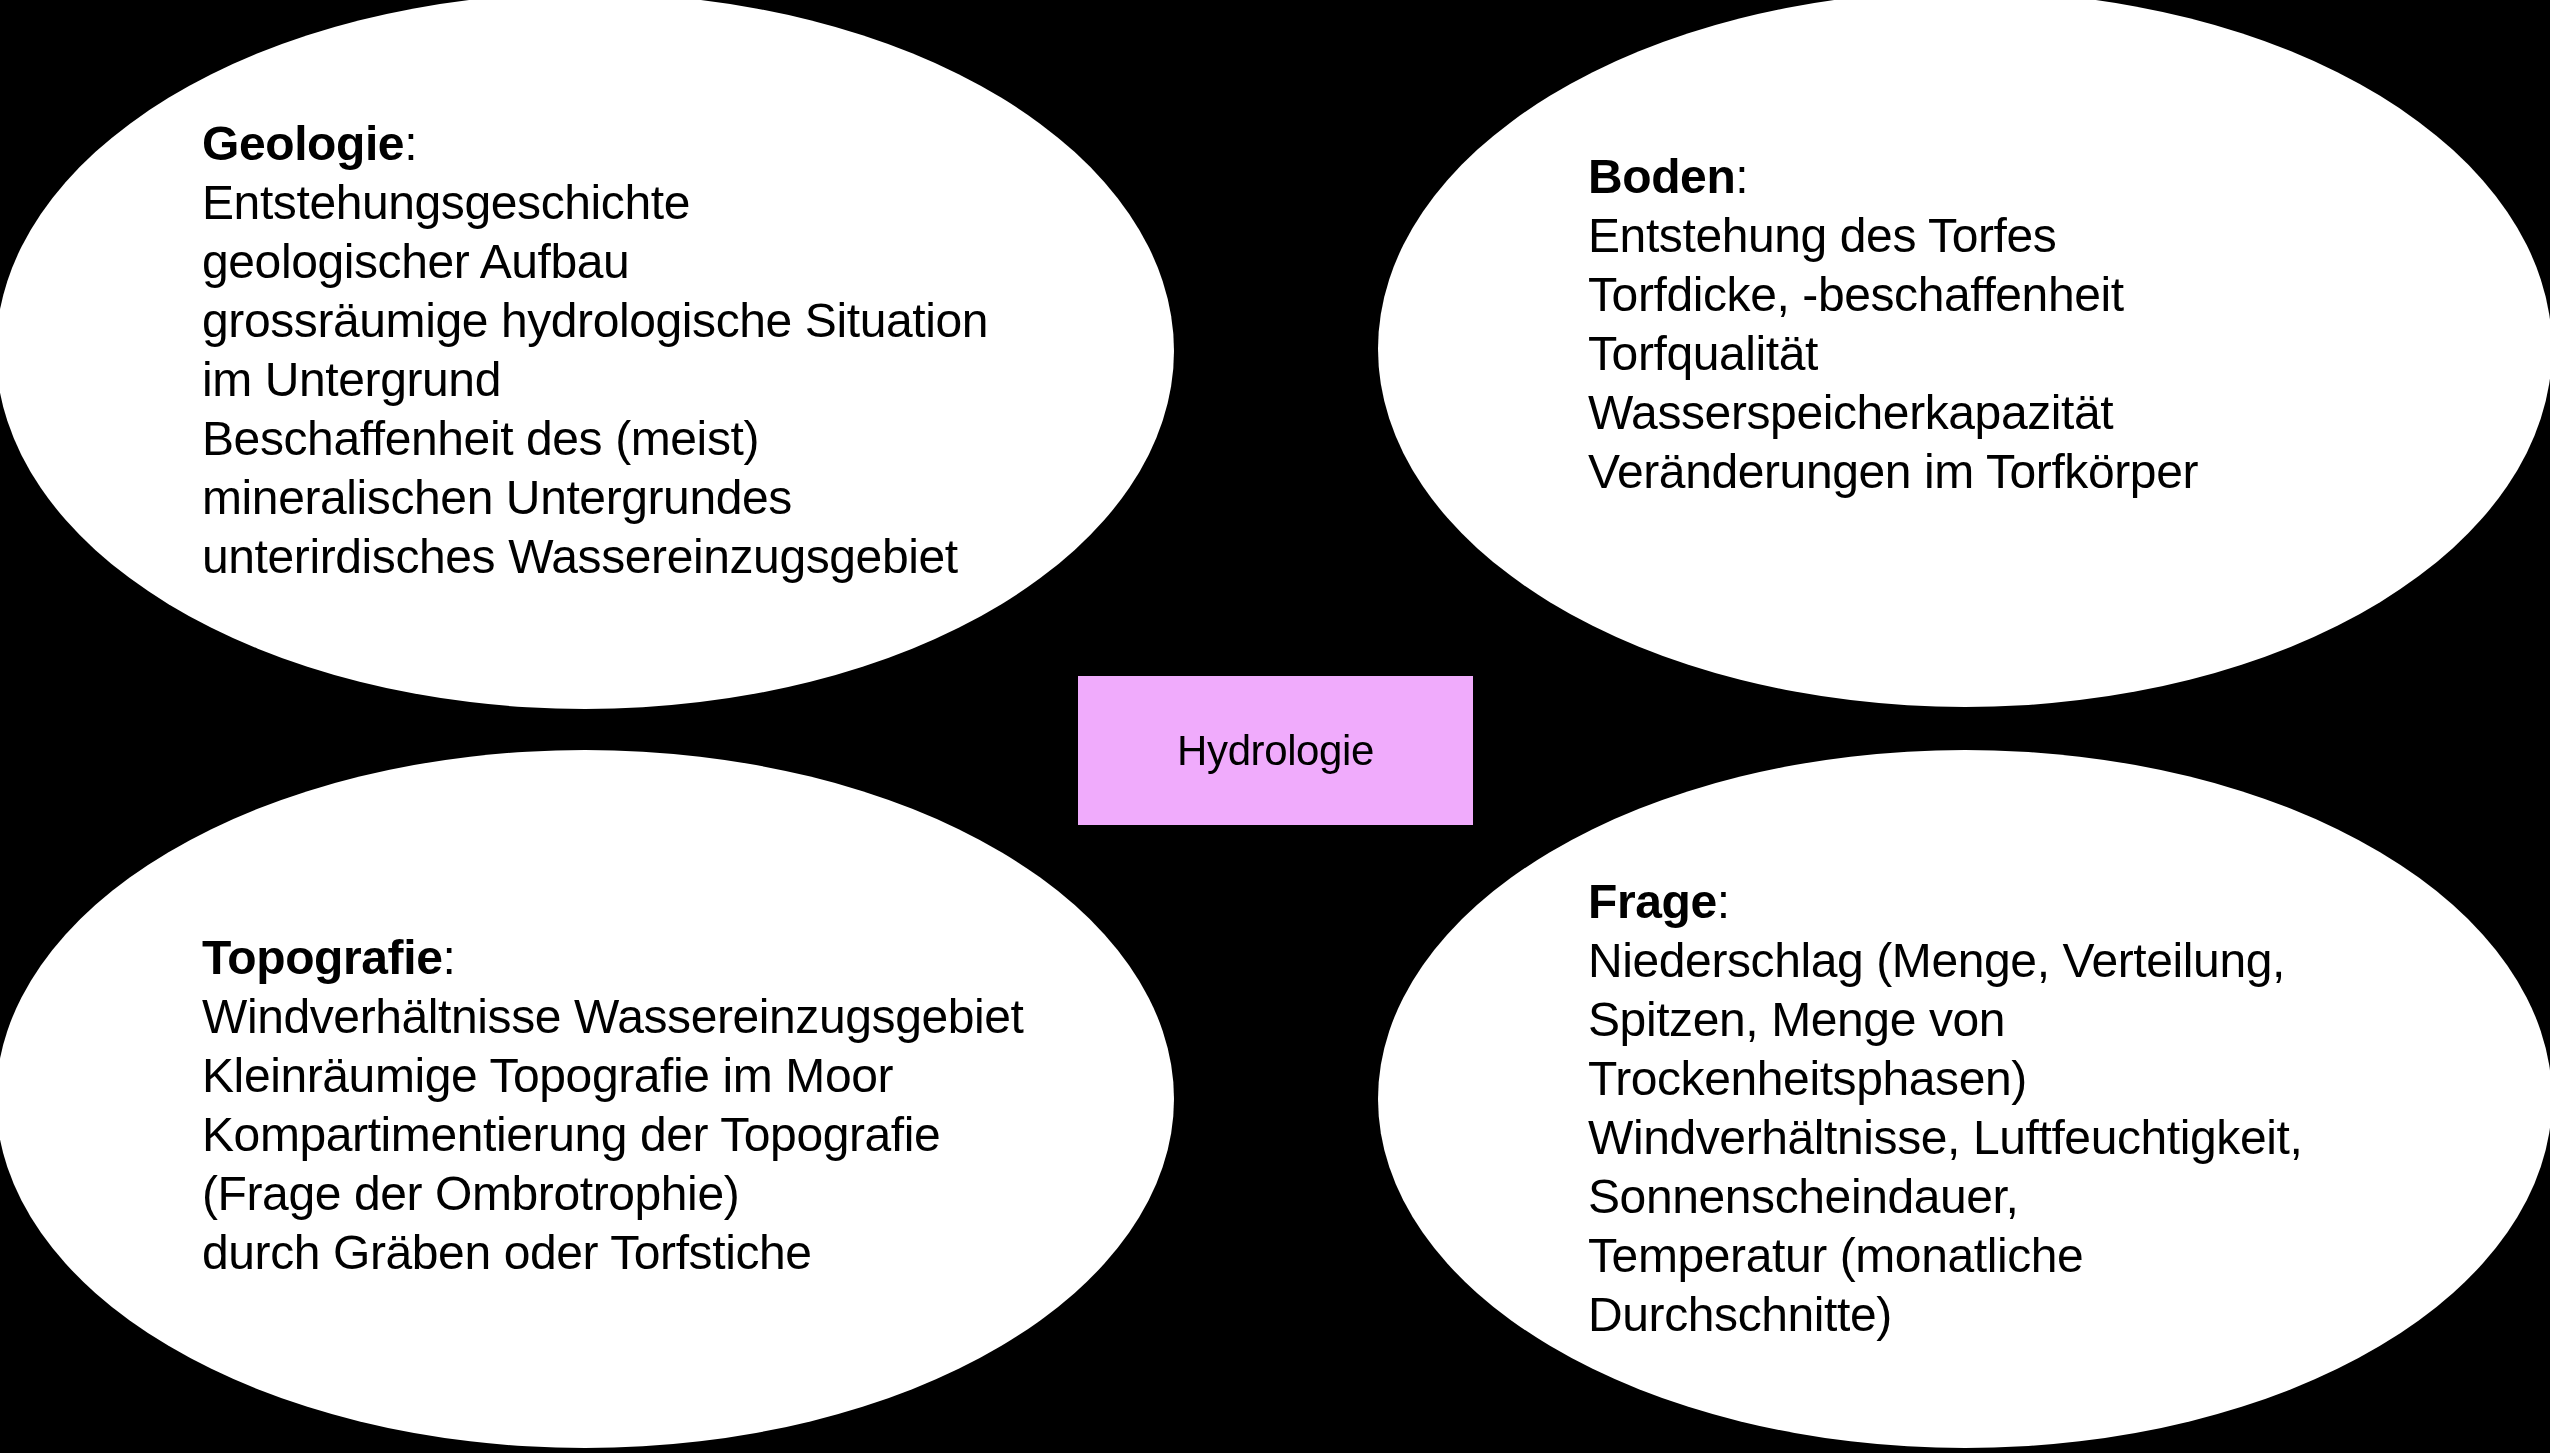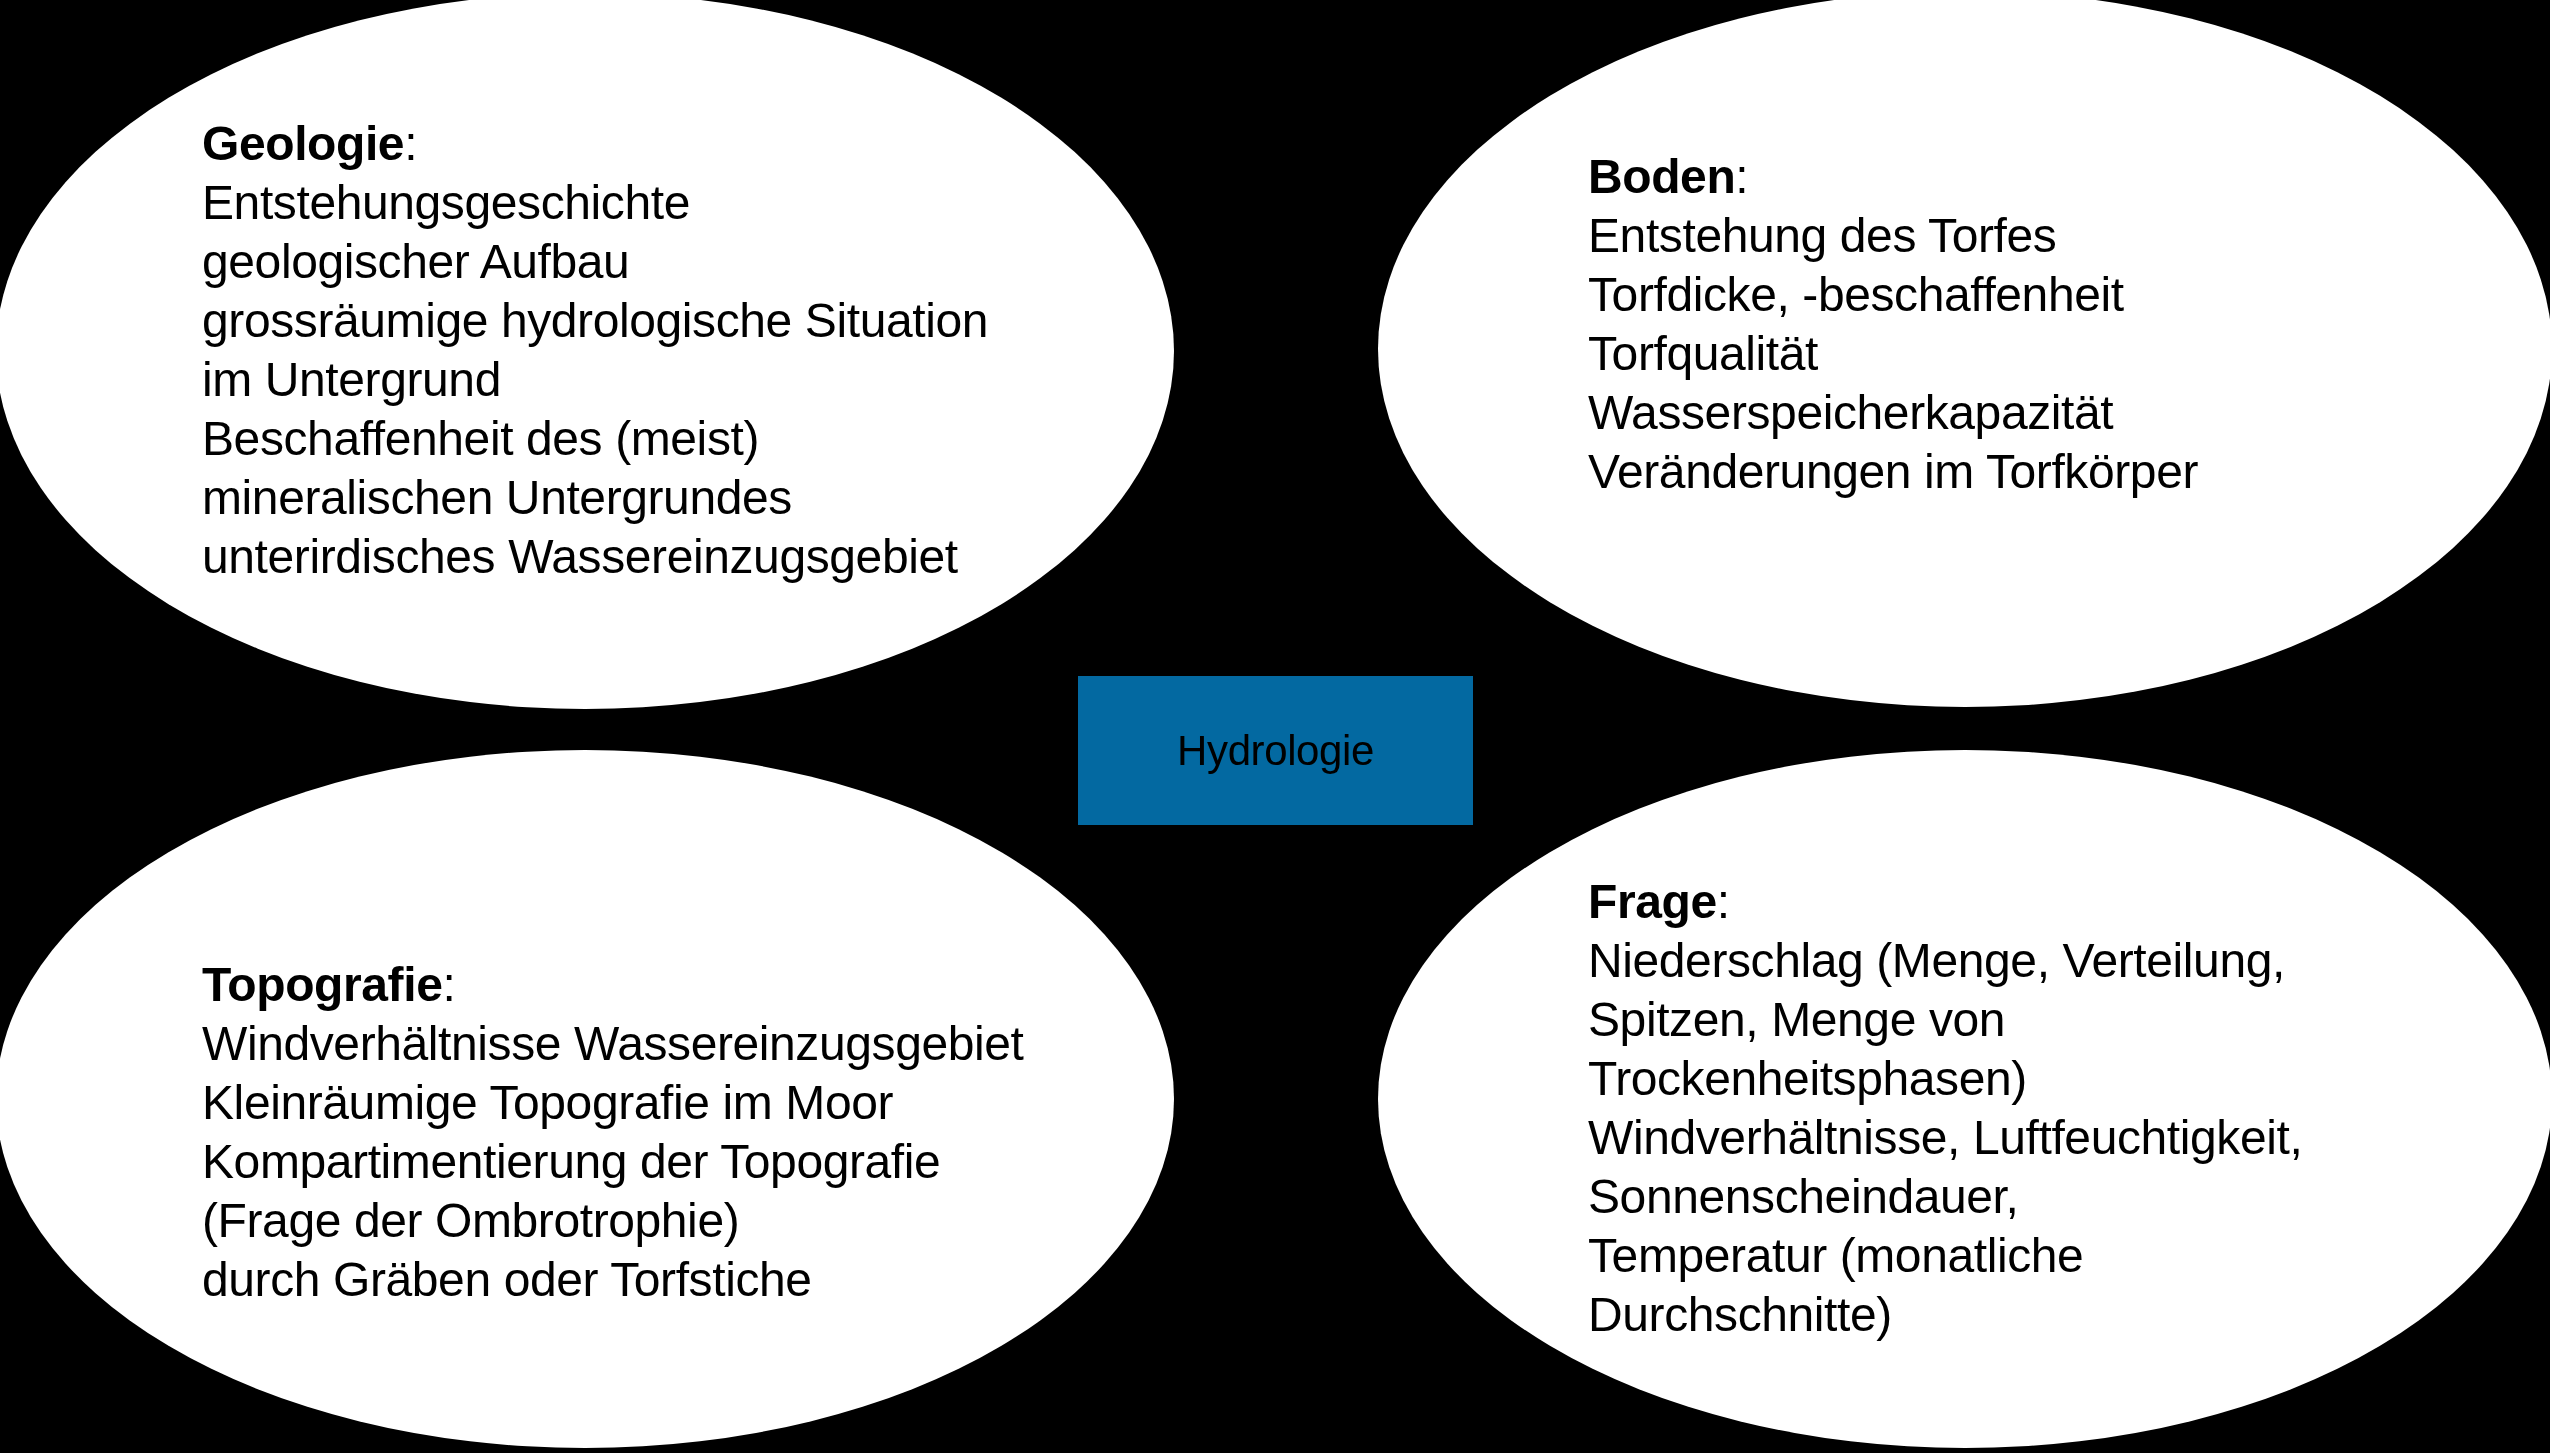--- a/index.html
+++ b/index.html
@@ -27,30 +27,30 @@
   .text-block {
     position: absolute;
     color: #000000;
     font-size: 48px;
     line-height: 59px;
     letter-spacing: -0.4px;
     white-space: nowrap;
   }
   .text-geologie   { left: 202px;  top: 114px;  }
   .text-boden      { left: 1588px; top: 147px;  }
-  .text-topografie { left: 202px;  top: 928px; margin-top: 27px; }
+  .text-topografie { left: 202px;  top: 928px; }
   .text-klima      { left: 1588px; top: 872px;  }
   .heading { font-weight: 700; }
   .center-rect {
     position: absolute;
     left: 1078px;
     top: 676px;
     width: 395px;
     height: 149px;
-    background: #0369a1;
+    background: #f0abfc;
     display: flex;
     align-items: center;
     justify-content: center;
   }
   .center-label {
     color: #000000;
     font-size: 42px;
     letter-spacing: -0.4px;
   }
 </style>

